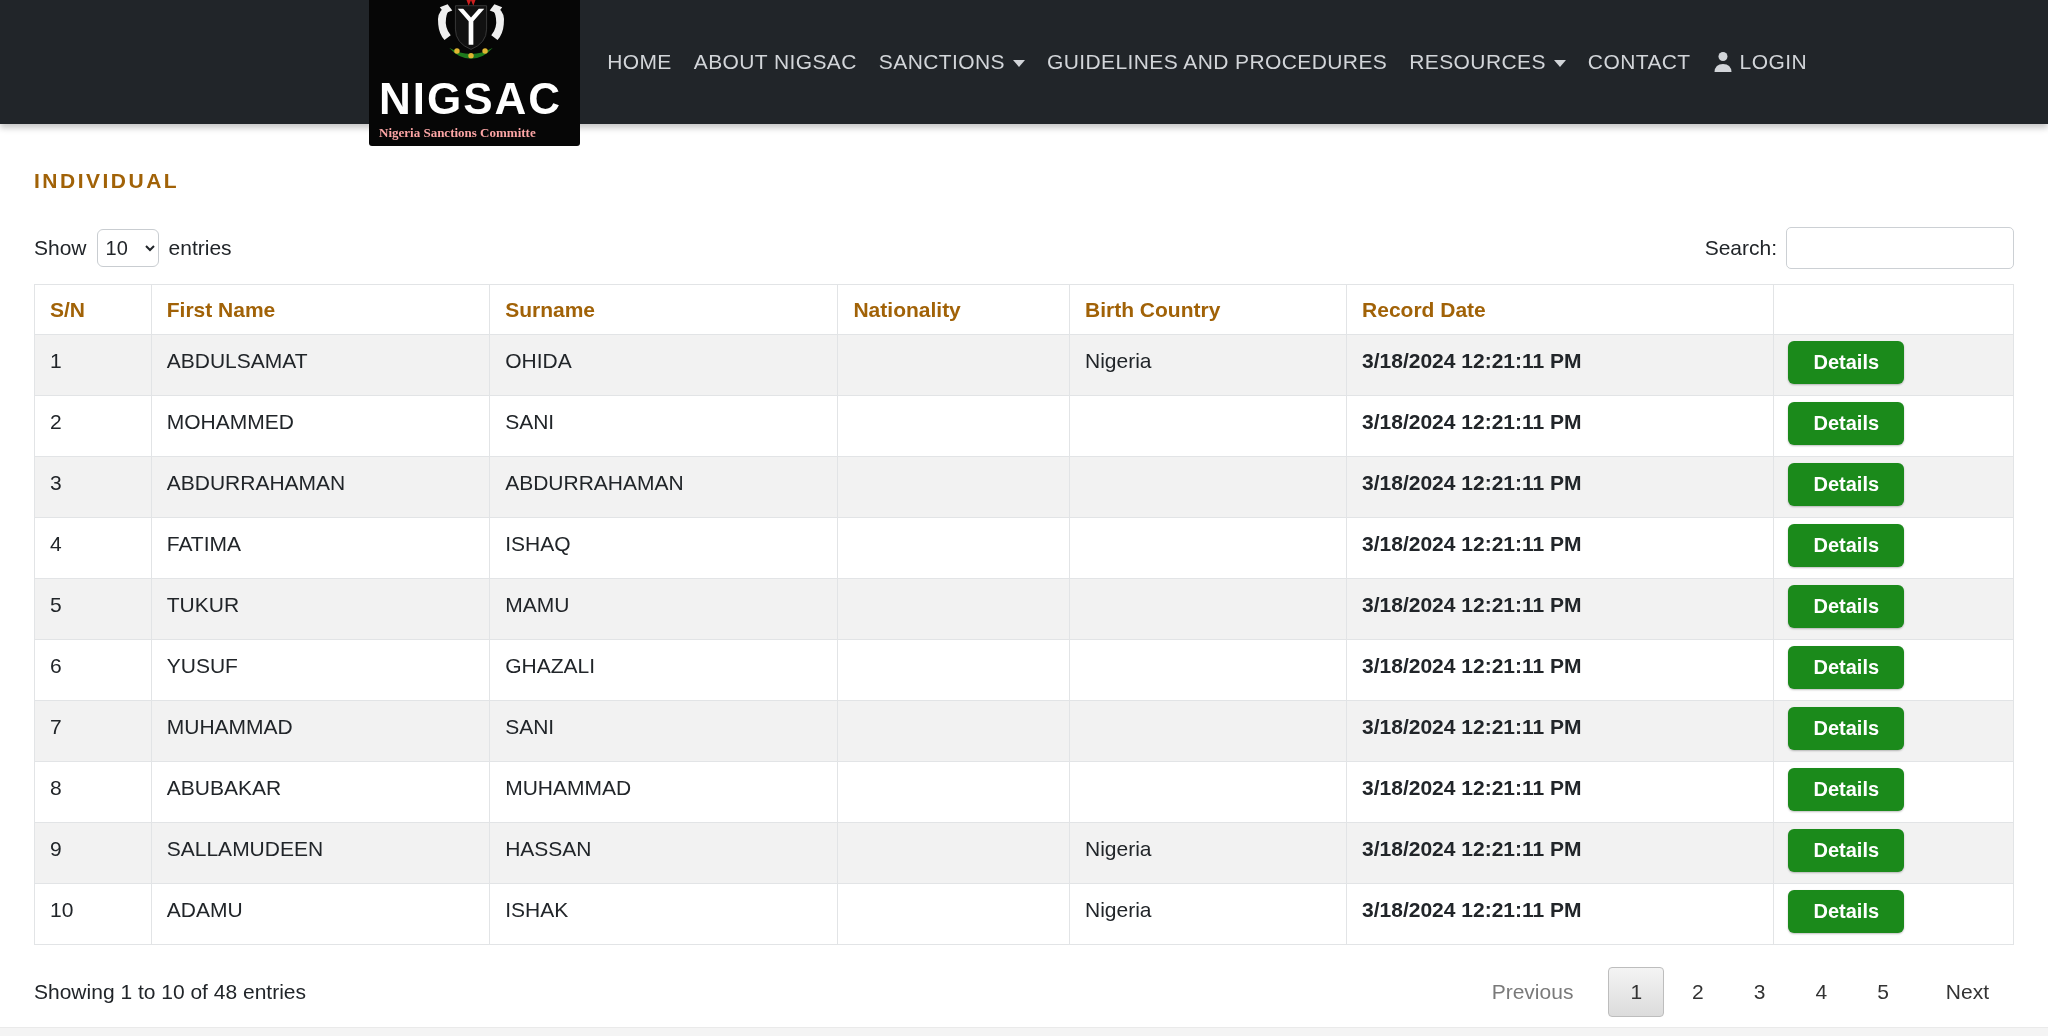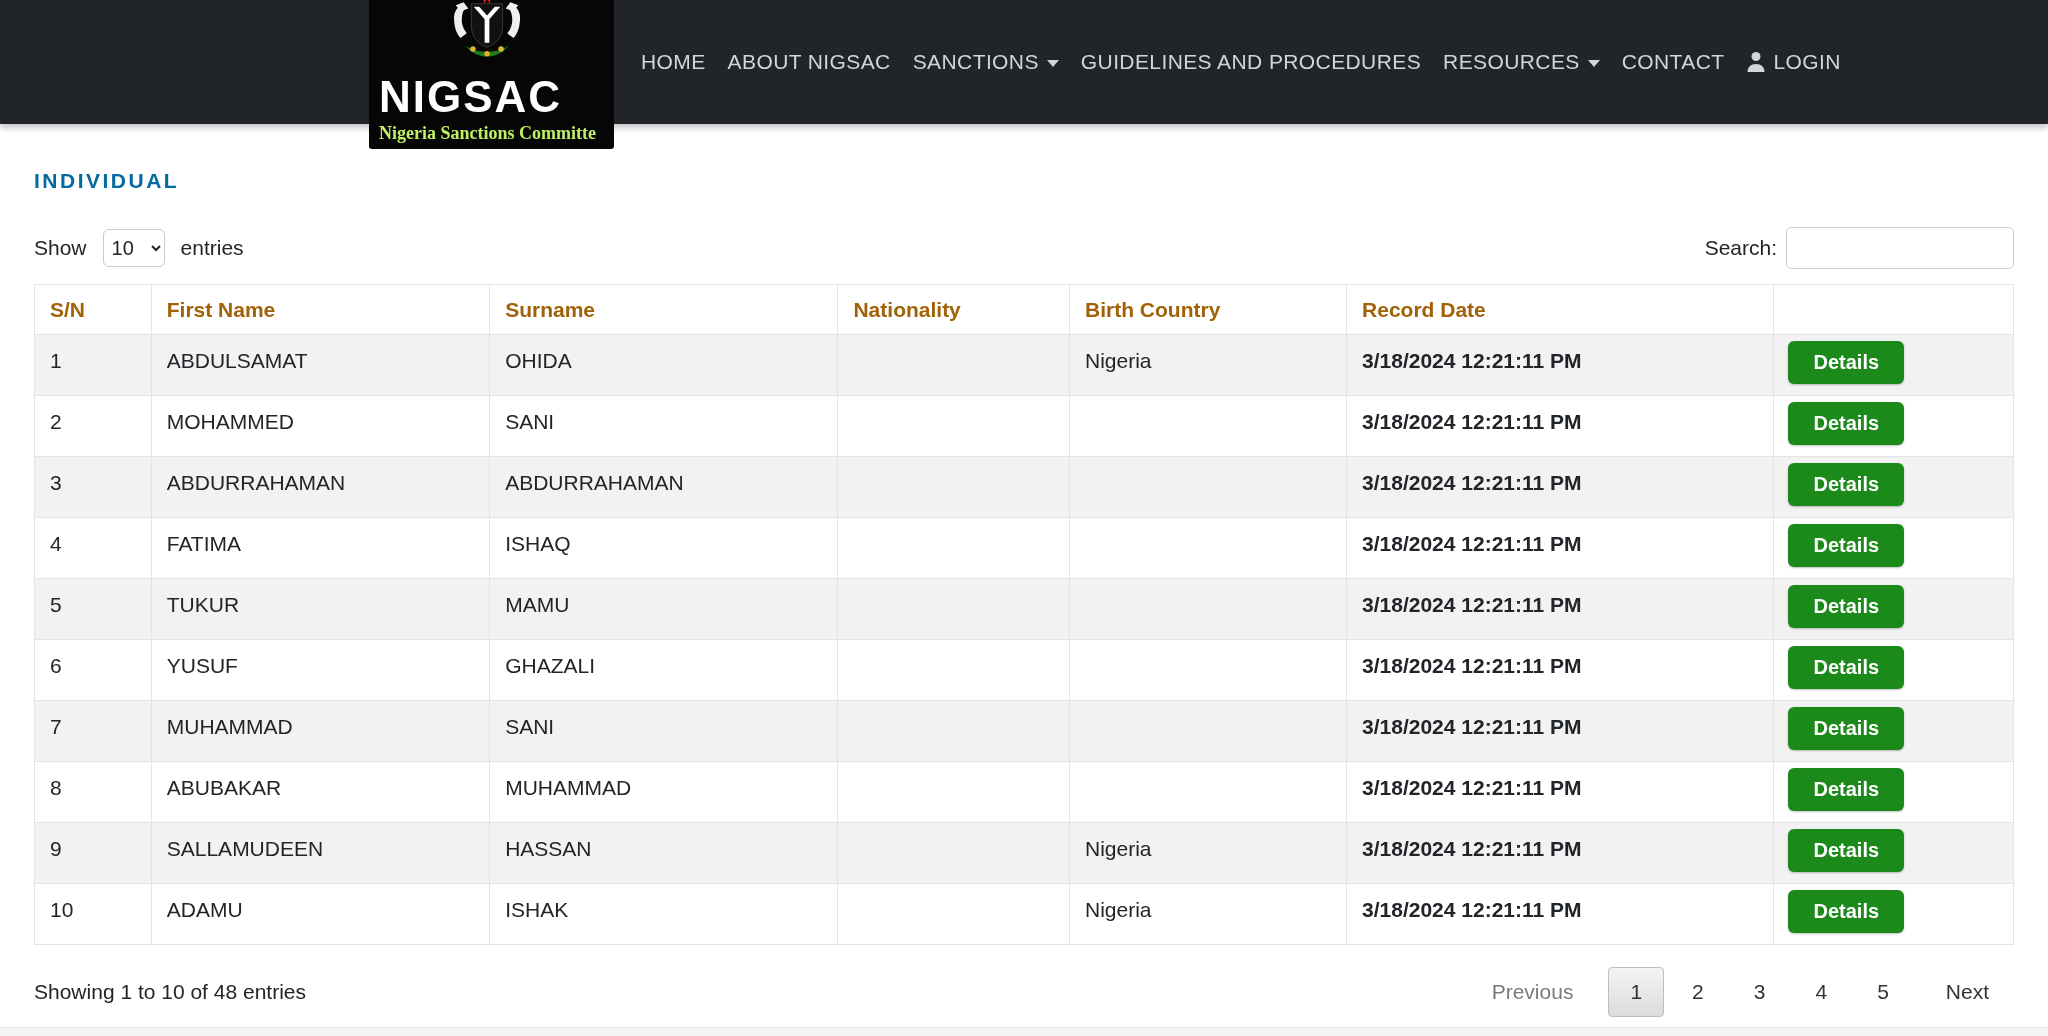--- a/index.html
+++ b/index.html
@@ -39,24 +39,24 @@
   }
   .brand svg { display: block; }
   .brand-text { display: flex; flex-direction: column; line-height: 1; }
   .brand-name {
     color: #ffffff;
     font-size: 44px;
     font-weight: 700;
     letter-spacing: 2px;
   }
   .brand-tagline {
-    color: #bef264;
+    color: #fca5a5;
     font-family: "Liberation Serif", serif;
     font-weight: 700;
-    font-size: 18px;
+    font-size: 13px;
     margin-top: 5px;
     white-space: nowrap;
   }
   .nav-menu {
     list-style: none;
     display: flex;
     align-items: center;
     margin-left: 16px;
   }
   .nav-menu li { display: flex; align-items: center; }
@@ -79,33 +79,33 @@
     border-top: 7px solid #d2d5d9;
     margin-left: 8px;
     margin-top: 3px;
   }
   .person-icon { margin-right: 7px; display: inline-block; }
 
   
   .main { padding: 0 34px; }
   .page-title {
     margin-top: 45px;
-    color: #0369a1;
+    color: #a16207;
     font-size: 21px;
     font-weight: 700;
     letter-spacing: 2.5px;
   }
   .controls {
     display: flex;
     justify-content: space-between;
     align-items: center;
     margin-top: 34px;
     font-size: 21px;
   }
-  .show-entries { display: flex; align-items: center; gap: 16px; }
+  .show-entries { display: flex; align-items: center; gap: 10px; }
   .page-size-select {
     font-size: 20px;
     font-family: "Liberation Sans", sans-serif;
     padding: 4px 4px;
     width: 62px;
     height: 38px;
     border: 1px solid #c9cdd1;
     border-radius: 6px;
     background: #fff;
     color: #212529;

